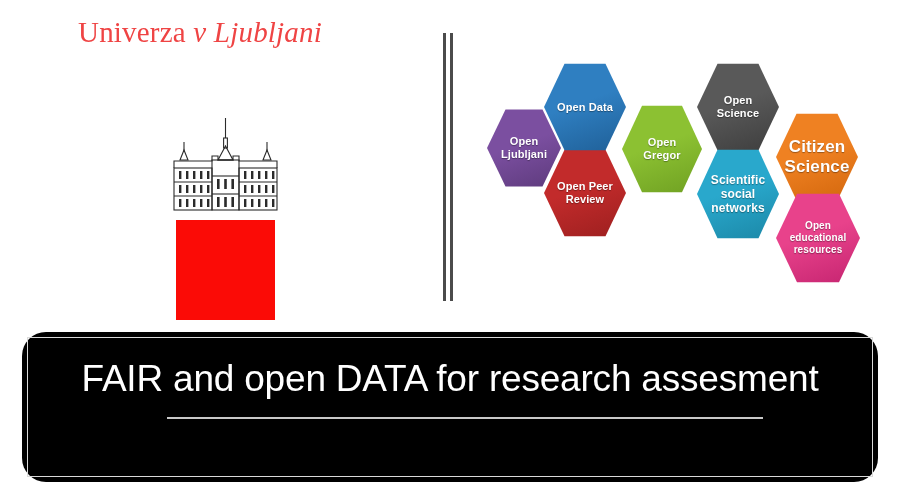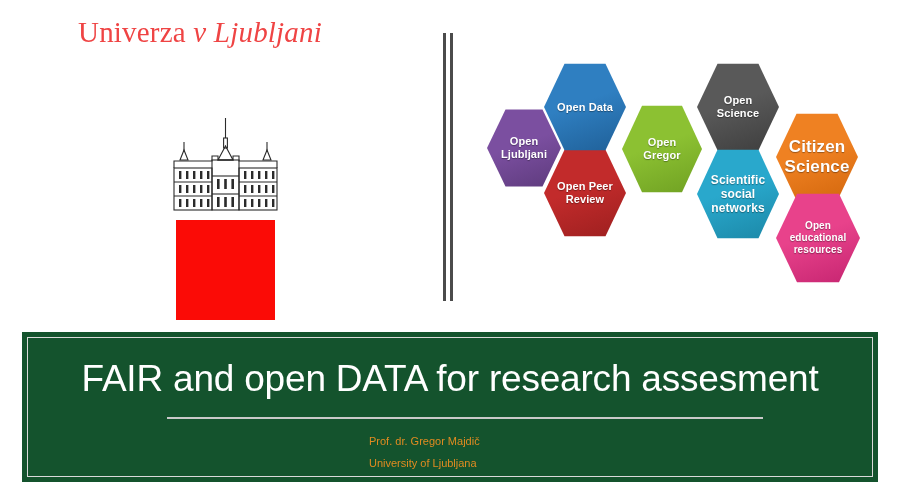--- a/index.html
+++ b/index.html
@@ -48,23 +48,24 @@
     clip-path:polygon(25% 2%,75% 2%,100% 50%,75% 98%,25% 98%,0% 50%);
     line-height:1.18;
     text-shadow:0 1px 1px rgba(0,0,0,.35);
     letter-spacing:.1px;
   }
   .hex span{display:block;padding:0 4px;}
 
   
   #banner{
     position:absolute;left:22px;top:332px;width:856px;height:150px;
-    background:#14532d;
+    background:#000000;
     box-sizing:border-box;
     padding:5px;
+    border-radius:24px;
   }
   #banner-inner{
     position:absolute;left:5px;top:5px;right:5px;bottom:5px;
     border:1px solid #d9d9d9;
     box-sizing:border-box;
   }
   #banner-title{
     position:absolute;left:0;right:0;top:26px;
     text-align:center;
     color:#ffffff;
@@ -229,19 +230,15 @@
           <span>educational</span>
           <span>resources</span>
         </div>
       </div>
     </div>
 
   <div id="banner">
     <div id="banner-inner"></div>
     <div id="banner-title">FAIR and open DATA for research assesment</div>
     <div id="banner-rule"></div>
-    <div id="banner-sub">
-        <div>Prof. dr. Gregor Majdič</div>
-        <div>University of Ljubljana</div>
-      </div>
   </div>
 
 </div>
 
 </body></html>

